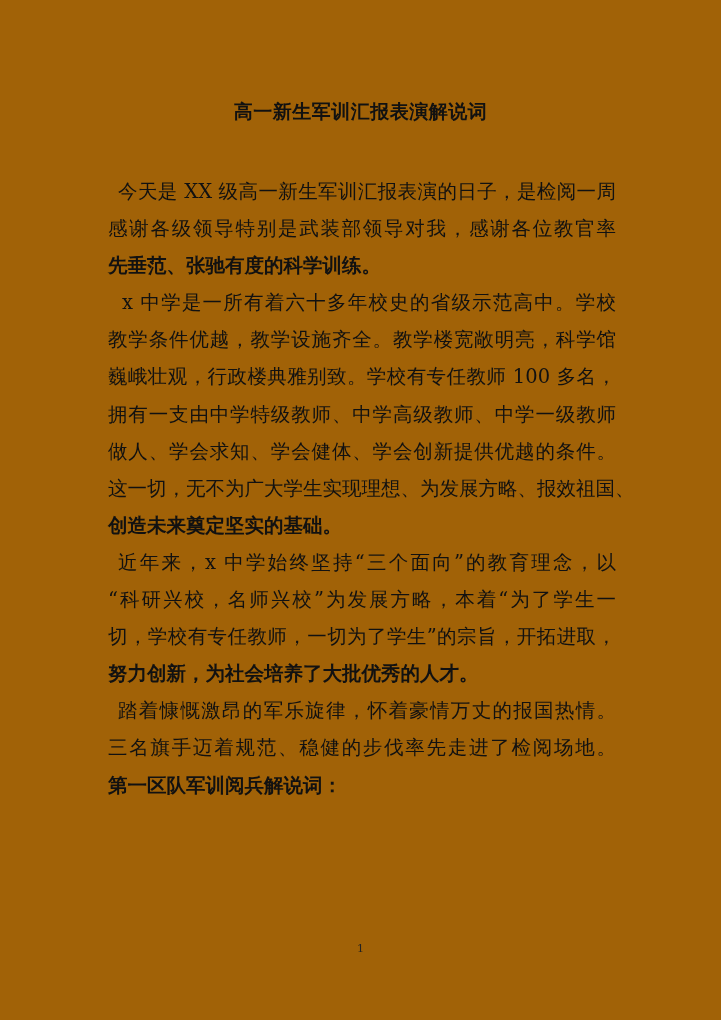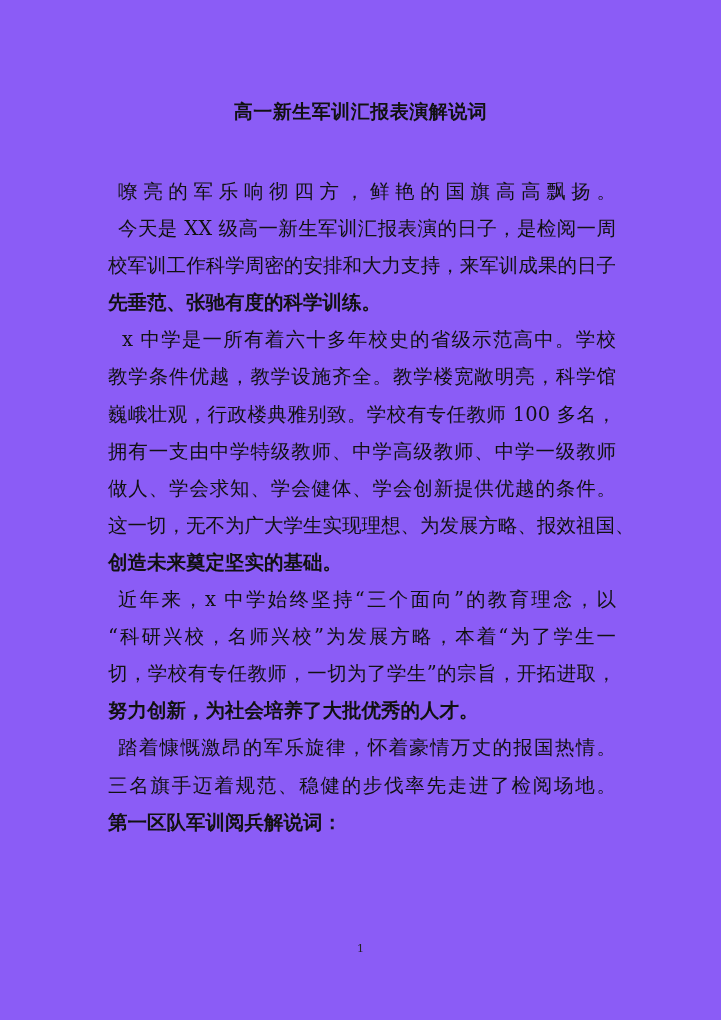--- a/index.html
+++ b/index.html
@@ -13,21 +13,21 @@
     position: relative;
     overflow: hidden;
     font-family: "DejaVu Serif", "Liberation Serif", serif;
     color: #111111;
   }
   .page {
     position: absolute;
     left: 0; top: 0;
     width: 721px;
     height: 1020px;
-    background: #8b5cf6;
+    background: #a16207;
   }
   .title {
     position: absolute;
     top: 98px;
     left: 0;
     width: 721px;
     text-align: center;
     font-size: 19px;
     font-weight: bold;
     letter-spacing: 0.5px;
@@ -68,23 +68,22 @@
     color: #222222;
   }
 </style>
 </head>
 <body>
 
 <div class="page">
   <div class="title">高一新生军训汇报表演解说词</div>
 
   <div class="body">
-    <span class="line indent">嘹亮的军乐响彻四方，鲜艳的国旗高高飘扬。</span>
     <span class="line indent">今天是 XX 级高一新生军训汇报表演的日子，是检阅一周</span>
-    <span class="line">校军训工作科学周密的安排和大力支持，来军训成果的日子</span>
+    <span class="line">感谢各级领导特别是武装部领导对我，感谢各位教官率</span>
     <span class="line last">先垂范、张驰有度的科学训练。</span>
     <span class="line indent-x">x 中学是一所有着六十多年校史的省级示范高中。学校</span>
     <span class="line">教学条件优越，教学设施齐全。教学楼宽敞明亮，科学馆</span>
     <span class="line">巍峨壮观，行政楼典雅别致。学校有专任教师 100 多名，</span>
     <span class="line">拥有一支由中学特级教师、中学高级教师、中学一级教师</span>
     <span class="line">做人、学会求知、学会健体、学会创新提供优越的条件。</span>
     <span class="line">这一切，无不为广大学生实现理想、为发展方略、报效祖国、</span>
     <span class="line last">创造未来奠定坚实的基础。</span>
     <span class="line indent">近年来，x 中学始终坚持“三个面向”的教育理念，以</span>
     <span class="line">“科研兴校，名师兴校”为发展方略，本着“为了学生一</span>

